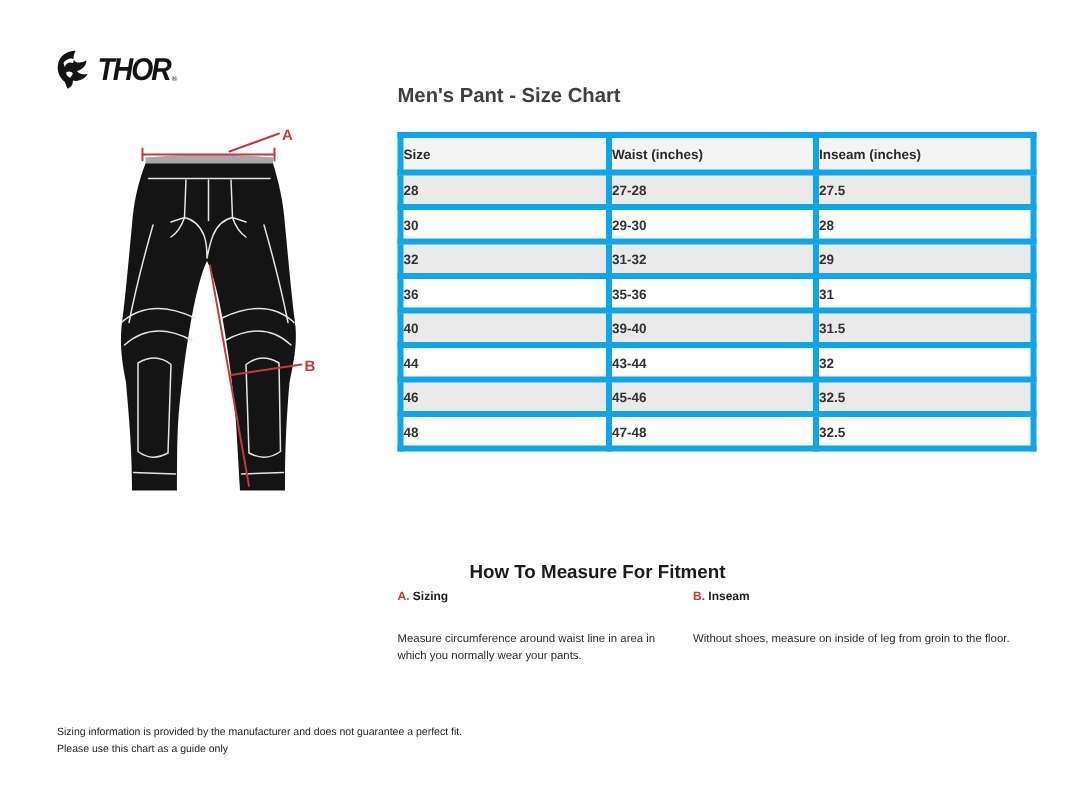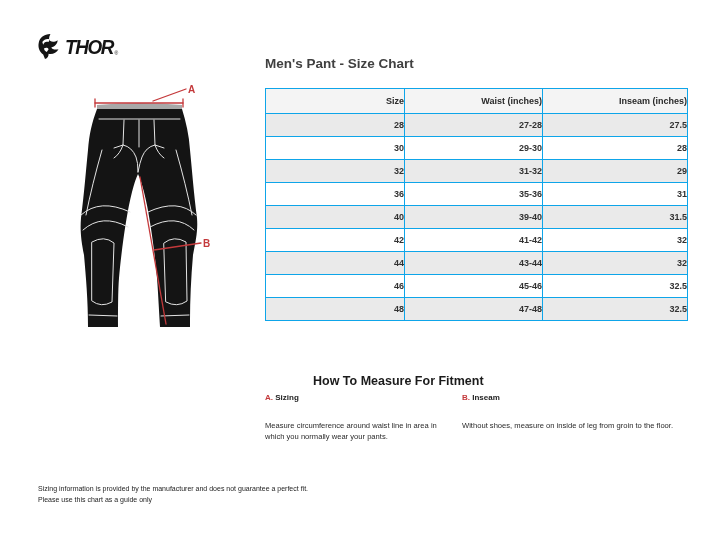--- a/index.html
+++ b/index.html
@@ -24,21 +24,21 @@
 
   
   .title { position:absolute; left:265px; top:56px; font-size:13.5px; font-weight:bold; color:#404040; }
 
   
   table.size-chart {
     position:absolute; left:265px; top:88px; width:422px;
     border-collapse:collapse; table-layout:fixed;
   }
   .size-chart th, .size-chart td {
-    border:1px solid #0ea5e9; text-align:right; vertical-align:middle;
+    border:4px solid #0ea5e9; text-align:left; vertical-align:middle;
   }
   .size-chart th { height:25px; font-size:9px; font-weight:bold; background:#f4f4f4; color:#2a2a2a; }
   .size-chart td { height:23px; font-size:9px; font-weight:bold; color:#323232; }
   .size-chart tbody tr:nth-child(odd) td  { background:#eaeaea; }
   .size-chart tbody tr:nth-child(even) td { background:#ffffff; }
 
   
   .howto { position:absolute; left:265px; top:374px; width:432px; }
   .howto-heading { font-size:12.5px; font-weight:bold; color:#1b1b1b;padding-left:48px; }
   .howto-cols { display:flex; margin-top:5px; }
@@ -136,25 +136,20 @@
         <td>36</td>
         <td>35-36</td>
         <td>31</td>
       </tr>
       <tr>
         <td>40</td>
         <td>39-40</td>
         <td>31.5</td>
       </tr>
       <tr>
-        <td>42</td>
-        <td>41-42</td>
-        <td>32</td>
-      </tr>
-      <tr>
         <td>44</td>
         <td>43-44</td>
         <td>32</td>
       </tr>
       <tr>
         <td>46</td>
         <td>45-46</td>
         <td>32.5</td>
       </tr>
       <tr>

